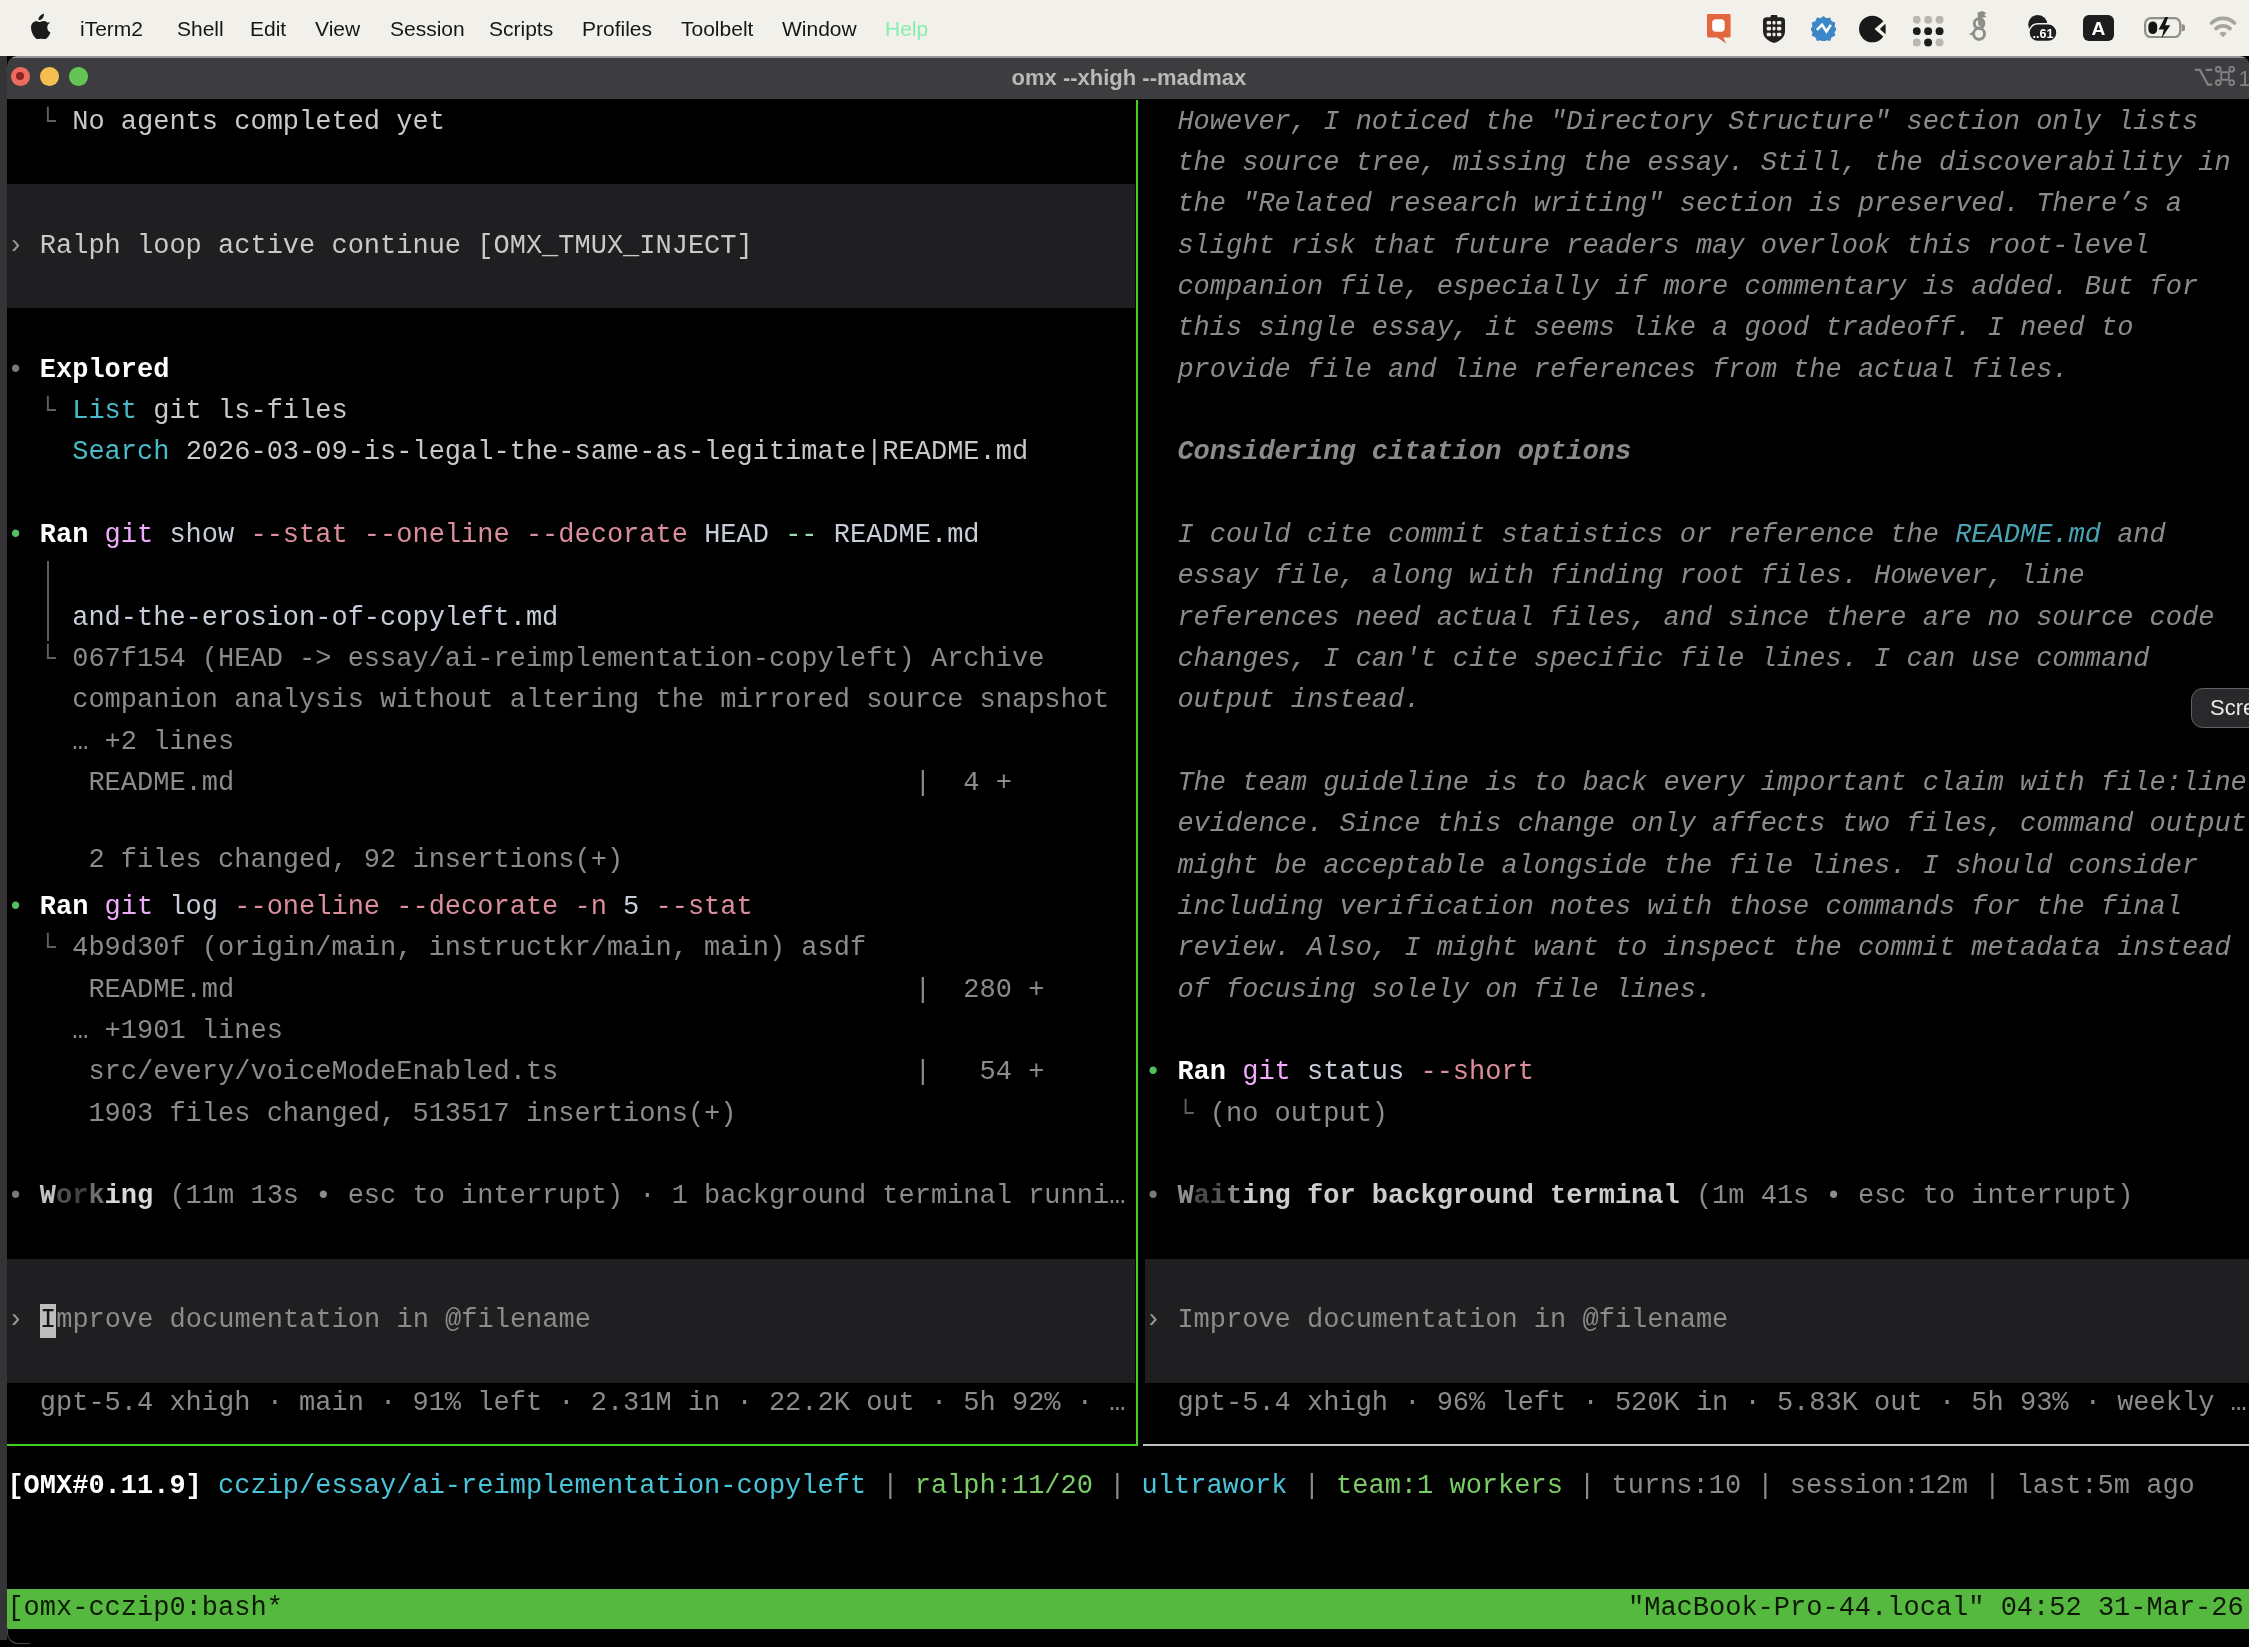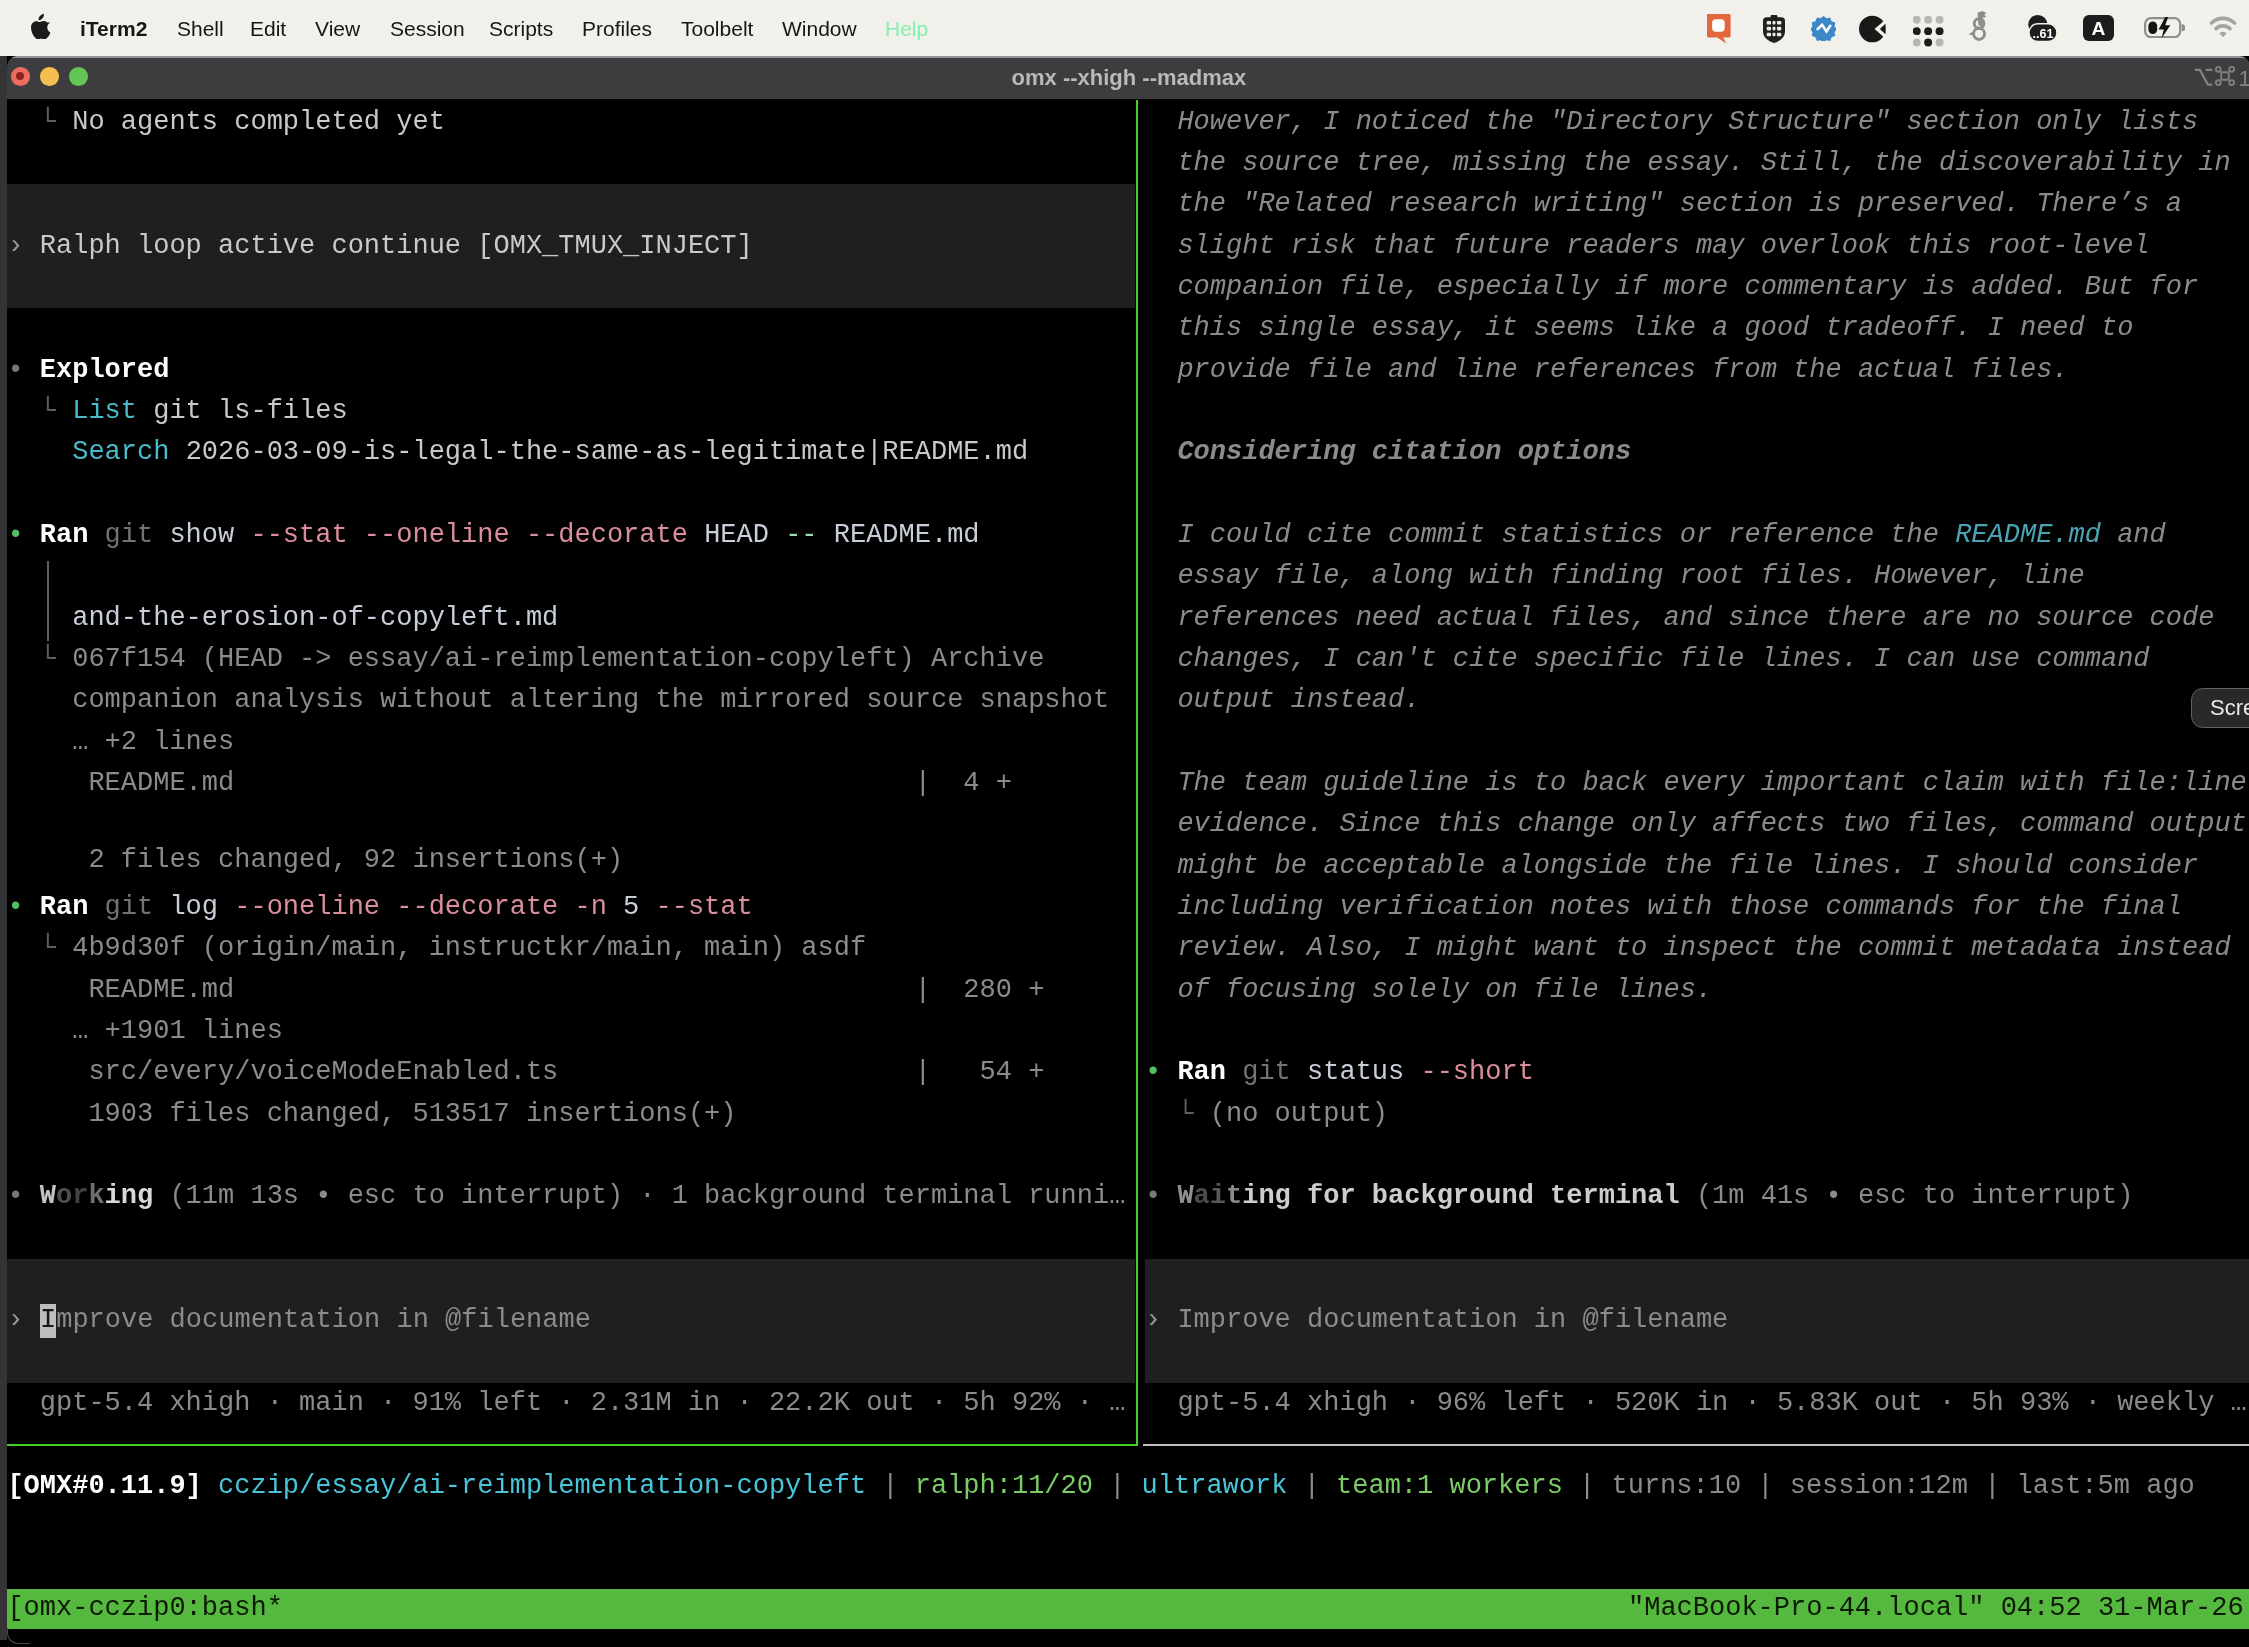--- a/index.html
+++ b/index.html
@@ -6,35 +6,35 @@
 .t{font-family:"Liberation Mono",monospace;font-size:27px;line-height:41px;white-space:pre;}
 .r{position:absolute;height:41px;}
 .b{font-weight:700}.it{font-style:italic}
 .w{color:#ffffff}
 .fg{color:#c9c9c9}
 .pale{color:#c7cdd9}
 .gray{color:#8b8b8b}
 .dim{color:#5f5f5f}
 .mid{color:#989898}
 .bul{color:#787878}
-.blue{color:#737373}
+.blue{color:#f0abfc}
 .pink{color:#dc8d9b}
 .mint{color:#a2d9b1}
 .cyan{color:#49bac9}
 .teal{color:#4aa3b4}
 .grn{color:#50c162}
 .sgrn{color:#7bcc66}
 .cyan2{color:#4ac4d9}
 </style></head><body>
 <div class="abs" style="left:0;top:0;width:2250px;height:56px;background:#f1f0ea;"></div>
 <svg class="abs" style="left:30px;top:12.5px" width="21.4" height="26.6" viewBox="0 0 170 200">
 <path fill="#1b1b1b" d="M110 1c3 13-3 26-10 35-8 10-20 17-32 16-2-12 4-25 11-33C87 9 100 2 110 1z"></path>
 <path fill="#1b1b1b" d="M162 69c-12 7-25 19-25 39 0 23 14 36 25 42-5 15-13 30-23 40-8 9-15 14-25 14s-13-5-25-5-16 5-25 5-17-6-25-15C23 172 8 140 8 110 8 77 29 59 50 59c11 0 20 6 27 6s17-7 30-7c8 0 22 1 31 11z"></path>
   </svg>
-<div class="abs" style="left:80px;top:0;height:56px;line-height:58px;font-size:21px;font-weight:700;color:#161616;">iTerm2</div>
+<div class="abs" style="left:80px;top:0;height:56px;line-height:58px;font-size:21px;font-weight:400;color:#161616;">iTerm2</div>
 <div class="abs" style="left:177px;top:0;height:56px;line-height:58px;font-size:21px;color:#161616;">Shell</div>
 <div class="abs" style="left:250px;top:0;height:56px;line-height:58px;font-size:21px;color:#161616;">Edit</div>
 <div class="abs" style="left:315px;top:0;height:56px;line-height:58px;font-size:21px;color:#161616;">View</div>
 <div class="abs" style="left:390px;top:0;height:56px;line-height:58px;font-size:21px;color:#161616;">Session</div>
 <div class="abs" style="left:489px;top:0;height:56px;line-height:58px;font-size:21px;color:#161616;">Scripts</div>
 <div class="abs" style="left:582px;top:0;height:56px;line-height:58px;font-size:21px;color:#161616;">Profiles</div>
 <div class="abs" style="left:681px;top:0;height:56px;line-height:58px;font-size:21px;color:#161616;">Toolbelt</div>
 <div class="abs" style="left:782px;top:0;height:56px;line-height:58px;font-size:21px;color:#161616;">Window</div>
 <div class="abs" style="left:885px;top:0;height:64px;line-height:58px;font-size:21px;color:#86efac;">Help</div>
 <svg class="abs" style="left:1707px;top:14px" width="23.6" height="29.5" viewBox="0 0 32 40">

